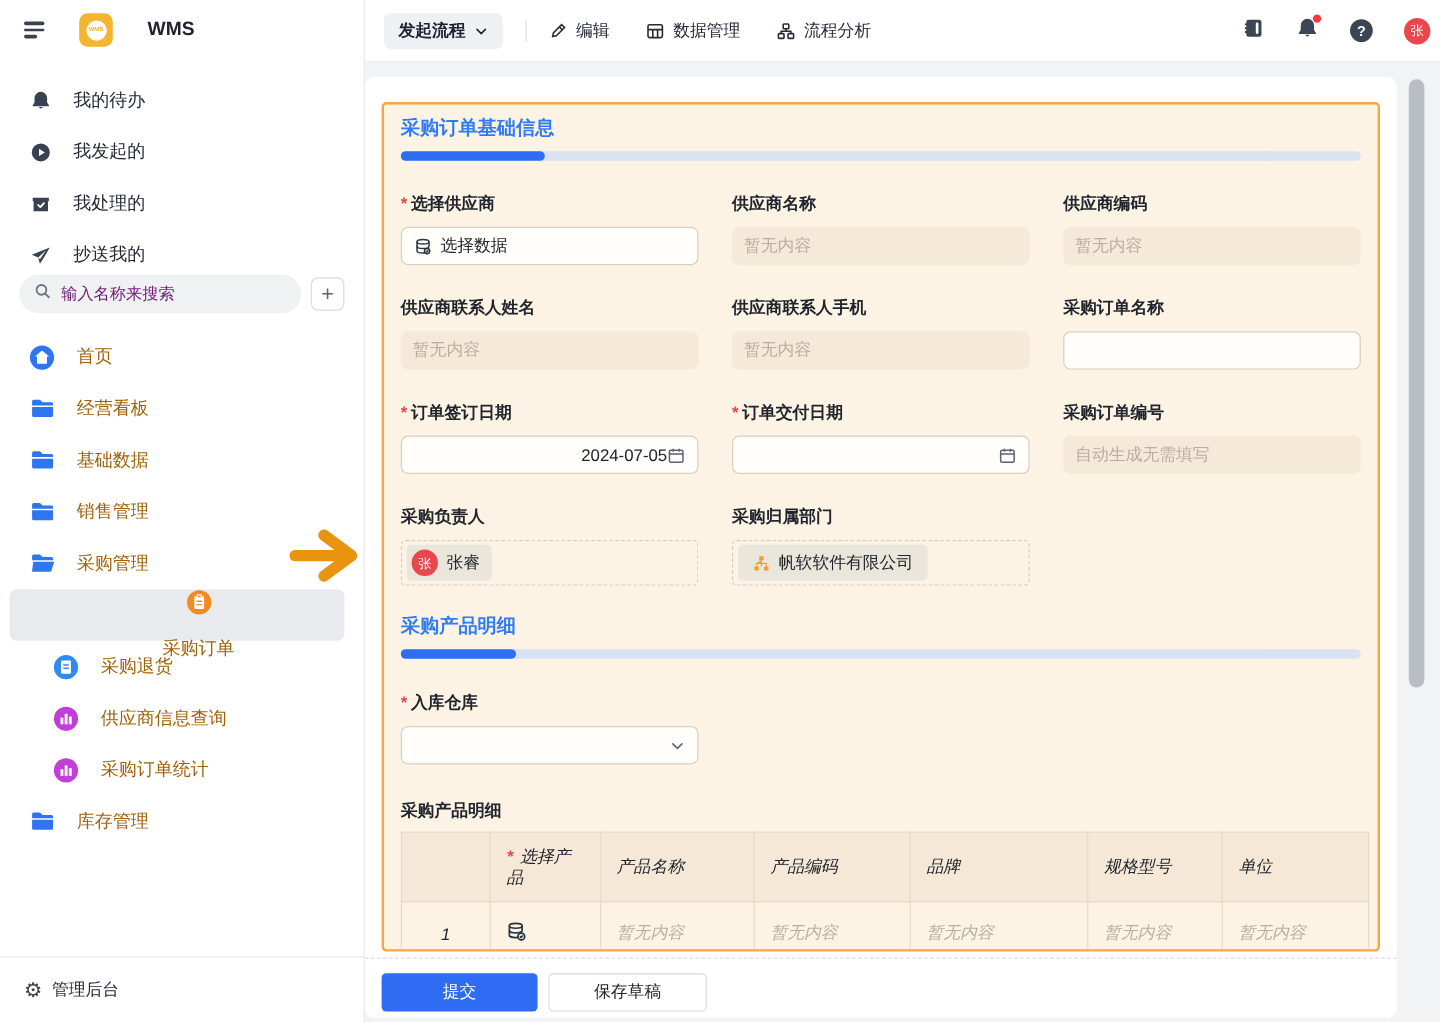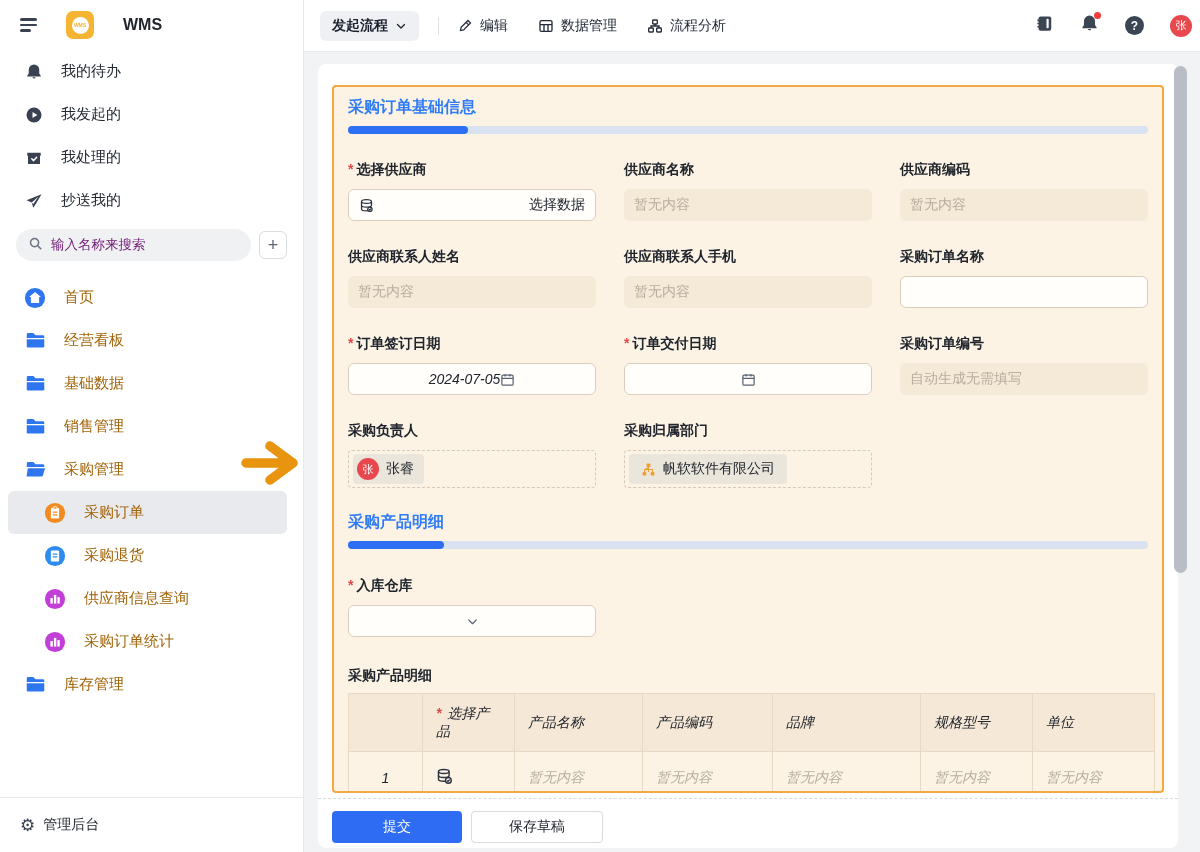--- a/index.html
+++ b/index.html
@@ -9,33 +9,33 @@
   
   .sidebar { position:absolute; left:0; top:0; width:304px; height:852px; background:#fff;
              border-right:1px solid #e8e9eb; display:flex; flex-direction:column; z-index:5; }
   .sb-header { height:50px; display:flex; align-items:center; padding-left:20px; gap:29px; }
   .hamburger span { display:block; height:2.5px; background:#3a4252; border-radius:2px; margin:3px 0; }
   .hamburger .b1{width:17px}.hamburger .b2{width:17px}.hamburger .b3{width:11px}
   .logo { width:28px; height:28px; border-radius:7px; background:#f5b432; display:flex; align-items:center; justify-content:center; }
   .logo-disc { width:17px; height:17px; border-radius:50%; background:#fff; color:#f5b432; font-size:5px; font-weight:bold; display:flex; align-items:center; justify-content:center; }
   .brand { font-size:16px; font-weight:700; color:#20252d; }
 
-  .sb-item { height:43px; display:flex; align-items:center; gap:18px; padding-left:24px; font-size:15px; color:#242a33; cursor:pointer; }
+  .sb-item { height:43px; display:flex; align-items:flex-end; gap:18px; padding-left:24px; font-size:15px; color:#242a33; cursor:pointer; }
   .sb-item .ic { width:19px; height:19px; display:flex; align-items:center; justify-content:center; flex:none; }
 
   .sb-search-row { height:42px; display:flex; align-items:center; padding:0 16px; gap:8px; margin:2px 0; }
   .sb-search { flex:1; height:32px; background:#f0f1f3; border-radius:16px; display:flex; align-items:center; gap:8px; padding:0 12px; }
   .sb-search .ph { font-size:13.5px; color:#701a75; }
   .sb-add { width:28px; height:28px; background:#fff; border:1px solid #d9dce1; border-radius:6px; font-size:18px; line-height:1; color:#5c6470; display:flex; align-items:center; justify-content:center; cursor:pointer; }
 
   .sb-menu { flex:1; overflow:hidden; padding-top:8px; }
   .menu-item { height:43px; display:flex; align-items:center; gap:18px; margin:0 16px 0 8px;
                padding-left:16px; border-radius:6px; font-size:15px; color:#a16207; cursor:pointer; }
   .menu-item.sub { padding-left:36px; }
-  .menu-item.selected { background:#e9eaed; }
+  .menu-item.selected { background:#e9eaed;flex-direction:column; }
   .menu-item .mic { width:22px; height:22px; flex:none; display:flex; align-items:center; justify-content:center; }
 
   .sb-footer { height:55px; border-top:1px solid #e8e9eb; display:flex; align-items:center; gap:8px; padding-left:20px; font-size:14px; color:#242a33; cursor:pointer; }
   .gear { font-size:17px; color:#3a4252; line-height:1; }
 
   
   .hint-arrow { position:absolute; left:236px; top:434px; z-index:50; }
 
   
   .main { position:absolute; left:304px; top:0; width:896px; height:852px; background:#f2f3f5; }
@@ -44,35 +44,35 @@
   .start-btn { background:#eef0f3; border:none; border-radius:6px; height:30px; padding:0 12px; font-size:14px; font-weight:700; color:#1b2230; display:flex; align-items:center; gap:7px; cursor:pointer; font-family:inherit; }
   .tb-divider { width:1px; height:18px; background:#dfe1e5; margin:0 19px; }
   .tb-action { display:flex; align-items:center; gap:7px; font-size:14px; color:#242b38; margin-right:30px; cursor:pointer; }
   .tb-right { display:flex; align-items:center; gap:26px; }
   .help-ic { width:19px; height:19px; border-radius:50%; background:#3c4554; color:#fff; font-size:12px; font-weight:700; display:flex; align-items:center; justify-content:center; cursor:pointer; }
   .avatar-ic { width:22px; height:22px; border-radius:50%; background:#e8484d; color:#fff; font-size:11px; display:flex; align-items:center; justify-content:center; cursor:pointer; }
   .bell-wrap { position:relative; cursor:pointer; }
   .bell-dot { position:absolute; right:-2px; top:-2px; width:7px; height:7px; border-radius:50%; background:#f23c3c; }
 
   
-  .card { position:absolute; left:14px; top:64px; width:860px; height:784px; background:#fff; border-radius:8px; padding:14px; }
+  .card { position:absolute; left:0; top:64px; width:860px; height:784px; background:#fff; border-radius:8px; padding:14px; }
   .scroll-thumb { position:absolute; left:870px; top:66px; width:13px; height:507px; background:#b9bec6; border-radius:7px; z-index:20; }
 
   .form-box { height:708px; margin-top:7px; border:2px solid #f3a842; border-radius:4px; background:#fcf3e5; padding:10px 14px 0; overflow:hidden; }
   .sec-title { color:#2f7cf6; font-size:16px; font-weight:700; }
   .progress { height:8px; border-radius:4px; background:#d9e2f1; margin-top:8px; position:relative; }
   .progress .fill { position:absolute; left:0; top:0; bottom:0; border-radius:4px; background:#2e6ef2; }
 
   .grid3 { display:grid; grid-template-columns:repeat(3,1fr); column-gap:28px; margin-top:27px; }
   .f-label { display:flex; align-items:baseline; gap:1px; margin-bottom:10px; font-size:14px; font-weight:700; color:#20252d; }
   .star { color:#e34848; font-weight:700; margin-right:2px; }
   .ctl { height:32px; border:1px solid #d9cfbf; border-radius:6px; background:#fffefb; display:flex; align-items:center; padding:0 10px; font-size:14px; color:#20252d; }
   .ctl.disabled { background:#f5e9d7; border:none; color:#b9aea0; }
-  .ctl.center { justify-content:space-between; gap:7px; cursor:pointer; }
-  .ctl.between { justify-content:center; cursor:pointer;font-style:italic; }
+  .ctl.center { justify-content:flex-start; gap:7px; cursor:pointer; }
+  .ctl.between { justify-content:flex-end; cursor:pointer; }
   .dashed-box { height:38px; border:1px dashed #d4cab8; border-radius:4px; display:flex; align-items:center; padding:0 4px; }
   .tag { background:#ebe6dc; border-radius:4px; height:30px; display:inline-flex; align-items:center; gap:7px; padding:0 10px 0 4px; font-size:14px; color:#20252d; }
   .tag.iconly { padding:0 12px; }
   .tag-avatar { width:22px; height:22px; border-radius:50%; background:#e8484d; color:#fff; font-size:11px; display:flex; align-items:center; justify-content:center; }
 
   .tbl-caption { margin-top:30px; font-size:14px; font-weight:700; color:#20252d; }
   .ptable { margin-top:8px; border-collapse:collapse; table-layout:fixed; width:806px;font-style:italic; }
   .ptable th, .ptable td { border:1px solid #e7dac5; font-size:14px; padding:0 13px; text-align:left; }
   .ptable th { background:#f5e8d6; font-weight:400; height:58px; color:#20252d; }
   .ptable td { height:52px; color:#b9aea0; background:transparent; }

